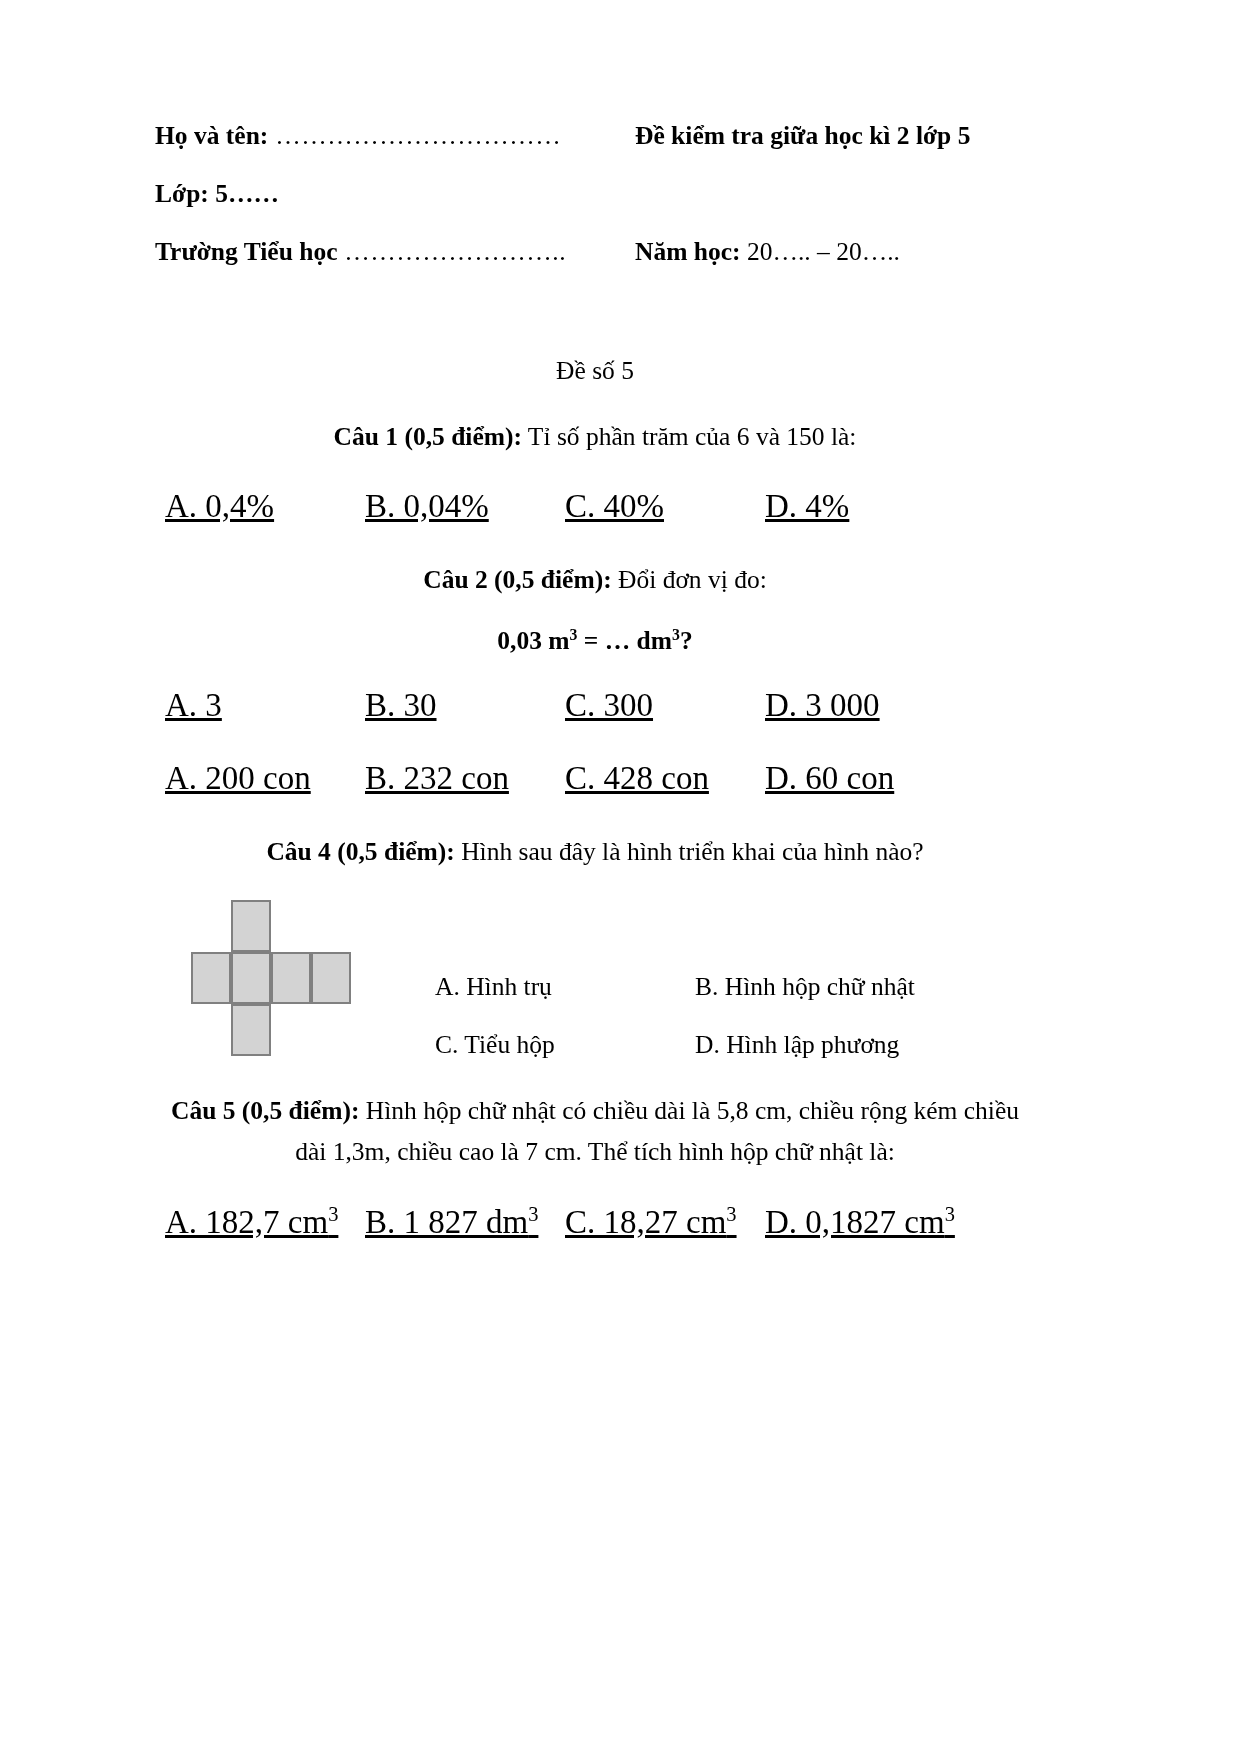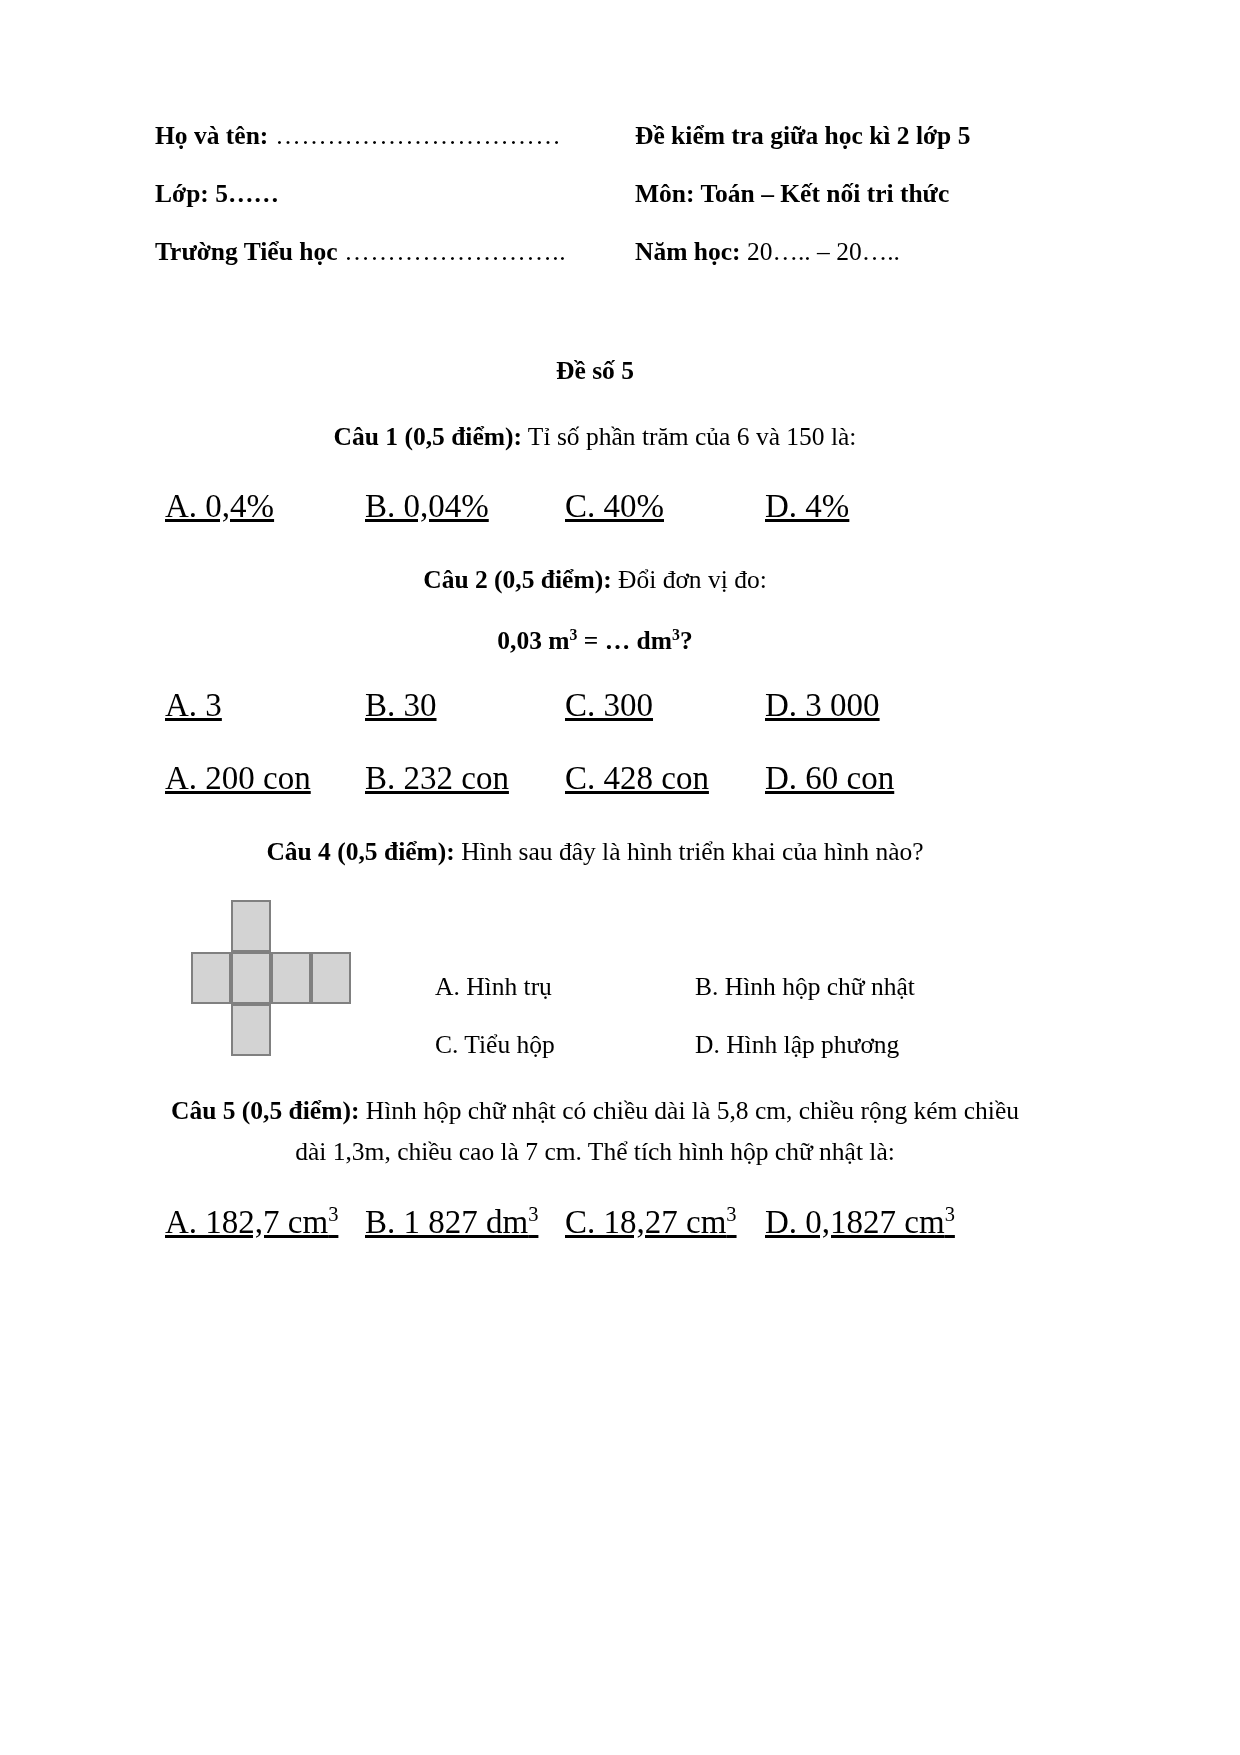--- a/index.html
+++ b/index.html
@@ -49,21 +49,21 @@
   .hdr-right {
     flex: 1 1 auto;
     white-space: nowrap;
   }
   .b { font-weight: bold; }
   .dots { letter-spacing: 0.5px; }
 
   
   .exam-code {
     text-align: center;
-    font-weight: bold;
+    font-weight: normal;
     font-size: 25.5px;
     margin-top: 88px;
     margin-bottom: 0;
   }
 
   
   .section-heading {
     font-size: 25.5px;
     margin-top: 98px;
     line-height: 1.3;
@@ -159,21 +159,20 @@
 
     <div>
 
       <div class="hdr-row">
         <div class="hdr-left"><span class="b">Họ và tên:</span><span class="dots"> ……………………………</span></div>
         <div class="hdr-right"><span class="b">Đề kiểm tra giữa học kì 2 lớp 5</span><span></span></div>
       </div>
 
       <div class="hdr-row">
         <div class="hdr-left"><span class="b">Lớp: 5……</span><span class="dots"></span></div>
-        <div class="hdr-right"><span class="b">Môn: Toán – Kết nối tri thức</span><span></span></div>
       </div>
 
       <div class="hdr-row">
         <div class="hdr-left"><span class="b">Trường Tiểu học</span><span class="dots"> ……………………..</span></div>
         <div class="hdr-right"><span class="b">Năm học:</span><span> 20….. – 20…..</span></div>
       </div>
 
     </div>
 
     <div class="exam-code">Đề số 5</div>

